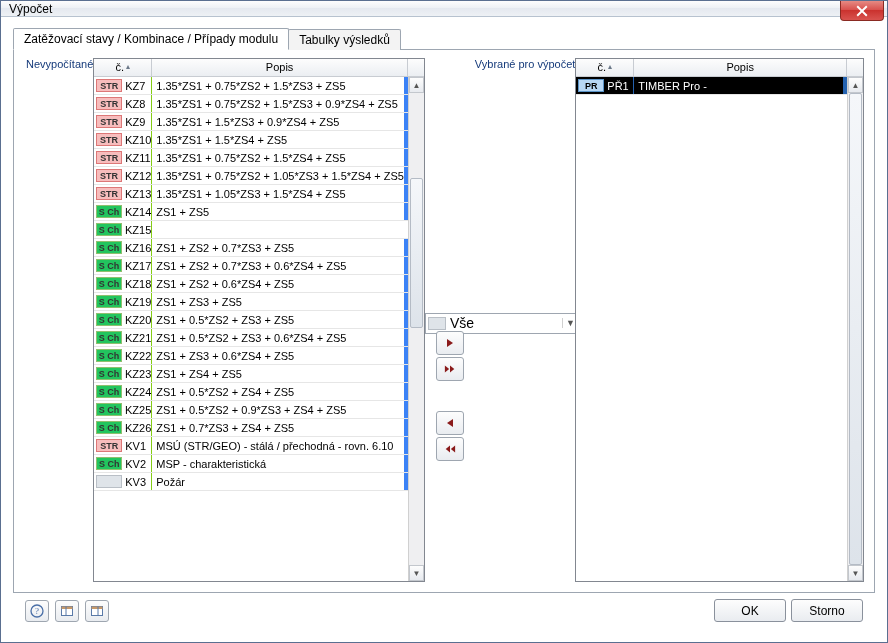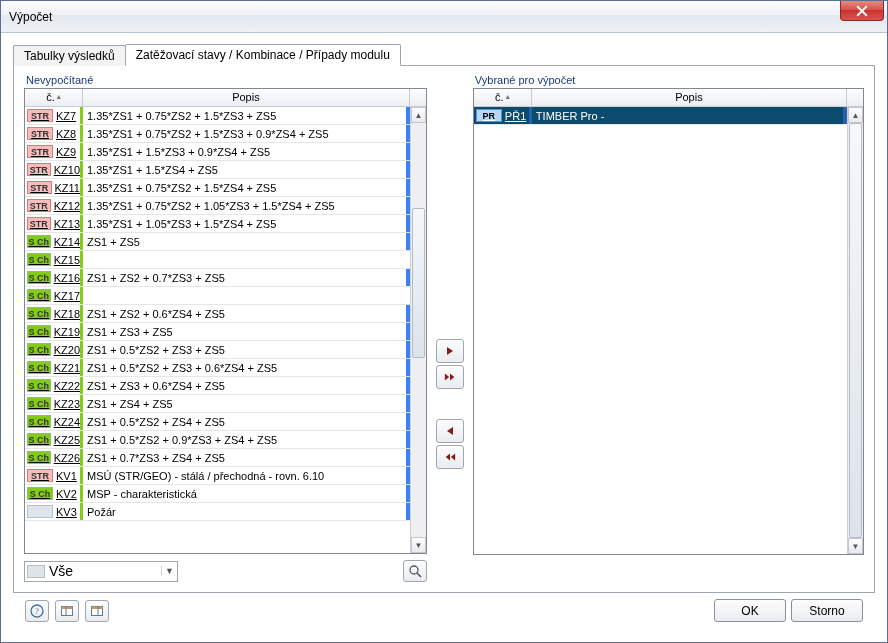--- a/index.html
+++ b/index.html
@@ -10,21 +10,21 @@
     background:#fff;
     box-sizing:border-box;
     width:888px;height:643px;
     border:1px solid #5a6f90;
     display:flex;flex-direction:column;
   }
   *,*:before,*:after{box-sizing:inherit;}
 
   
   .titlebar{
-    height:32px;
+    height:16px;
     background:linear-gradient(to bottom,#fdfdfd 0%,#eef1f5 45%,#e4e8ef 46%,#eef1f5 100%);
     border-bottom:1px solid #b7c2cf;
     display:flex;align-items:center;
     padding:0 0 0 8px;
     position:relative;
   }
   .titlebar .title{font-size:12px;color:#000;}
   .winbtn-group{position:absolute;right:3px;top:0;display:flex;}
   .close-btn{
     width:44px;height:20px;
@@ -73,21 +73,21 @@
     display:flex;flex-direction:column;
     padding:8px 10px 10px 10px;
   }
 
   
   .lists-row{
     flex:1;
     display:flex;
     align-items:stretch;
   }
-  .list-col{display:flex;flex-direction:column;flex:1;min-width:0;}
+  .list-col{display:flex;flex-direction:row;flex:1;min-width:0;}
   .list-col.left{flex:1.03;}
   .list-col.right{flex:1;}
   .col-title{font-size:11px;color:#153a7a;margin:0 0 2px 2px;}
 
   
   .grid{
     border:1px solid #828790;
     background:#fff;
     flex:1;
     display:flex;flex-direction:column;
@@ -116,42 +116,41 @@
     flex:1;display:flex;min-height:0;
   }
   .rows{
     flex:1;overflow:hidden;
   }
   .row{
     display:flex;height:18px;line-height:18px;
     font-size:11px;border-bottom:1px solid #e6e6e6;
   }
   .cell-num{
-    width:58px;border-right:3px solid #84cc16;
+    width:58px;border-right:1px solid #84cc16;
     display:flex;align-items:center;
     padding-left:2px;
-    text-decoration:underline;
   }
   .badge{
     display:inline-block;width:26px;text-align:center;
     font-size:9px;font-weight:bold;color:#333;
     border:1px solid #999;border-radius:0;
     height:13px;line-height:12px;margin-right:3px;
     background:#ddd;
   }
   .badge.str{background:#f7bdbd;border-color:#d77;}
-  .badge.sch{background:#84cc16;border-color:#8fbf6e;}
+  .badge.sch{background:#22c55e;border-color:#8fbf6e;}
   .badge.blank{background:#dfe4e9;border-color:#b9bfc6;}
   .badge.pr{background:#9ec9f2;border-color:#5a93c7;}
   .cell-num .code{}
   .cell-desc{
     flex:1;padding-left:4px;border-right:4px solid #3b82f6;
     white-space:nowrap;overflow:hidden;text-overflow:ellipsis;
   }
-  .row.selected{background:#0c4a6e;color:#fff;}
+  .row.selected{background:#000000;color:#fff;}
   .row.selected .cell-num,.row.selected .cell-desc{border-right-color:#2462b0;}
   .row.selected .badge.pr{background:#b7d7f4;color:#000;}
 
   
   .vscroll{
     width:16px;background:#f0f0f0;border-left:1px solid #d0d0d0;
     display:flex;flex-direction:column;
   }
   .sb-btn{
     height:16px;background:linear-gradient(to bottom,#fdfdfd,#e7eaef);
@@ -222,22 +221,22 @@
       <svg viewBox="0 0 10 10">
           <path d="M1 1 L9 9 M9 1 L1 9" stroke="#fff" stroke-width="1.6"></path>
         </svg>
     </div>
   </div>
 </div>
 
 <div class="client">
 
   <div class="tab-strip">
+    <div class="tab active">Zatěžovací stavy / Kombinace / Případy modulu</div>
     <div class="tab">Tabulky výsledků</div>
-    <div class="tab active">Zatěžovací stavy / Kombinace / Případy modulu</div>
   </div>
   <div style="border-top:1px solid #9da6b1;"></div>
 
   <div class="tab-panel">
 
     <div class="lists-row">
 
       <div class="list-col left">
         <div class="col-title">Nevypočítané</div>
         <div class="grid">
@@ -320,20 +319,21 @@
                     <span class="badge sch">S Ch</span>
                     <span class="code">KZ16</span>
                   </div>
                   <div class="cell-desc">ZS1 + ZS2 + 0.7*ZS3 + ZS5</div>
                 </div>
                 <div class="row">
                   <div class="cell-num">
                     <span class="badge sch">S Ch</span>
                     <span class="code">KZ17</span>
                   </div>
+                  <div class="cell-desc">ZS1 + ZS2 + 0.7*ZS3 + 0.6*ZS4 + ZS5</div>
                 </div>
                 <div class="row">
                   <div class="cell-num">
                     <span class="badge sch">S Ch</span>
                     <span class="code">KZ18</span>
                   </div>
                   <div class="cell-desc">ZS1 + ZS2 + 0.6*ZS4 + ZS5</div>
                 </div>
                 <div class="row">
                   <div class="cell-num">

